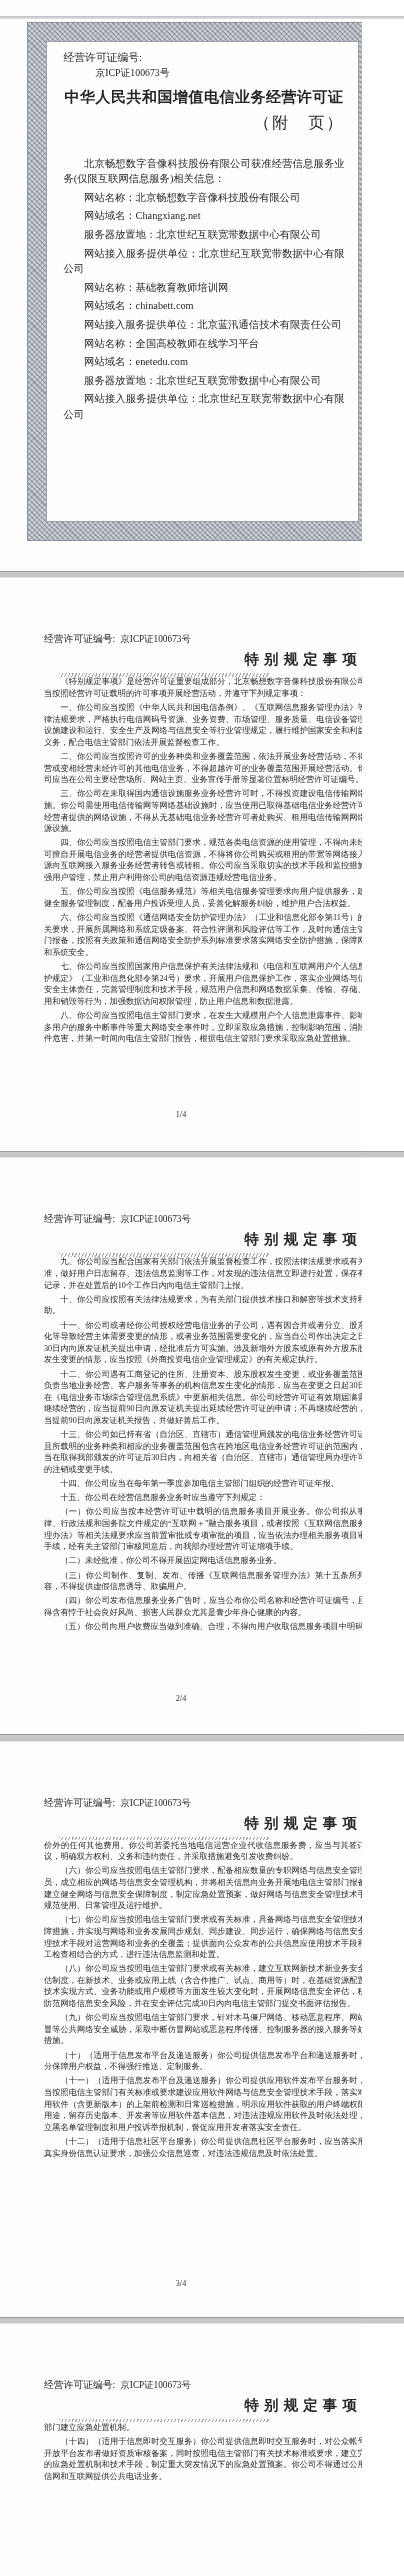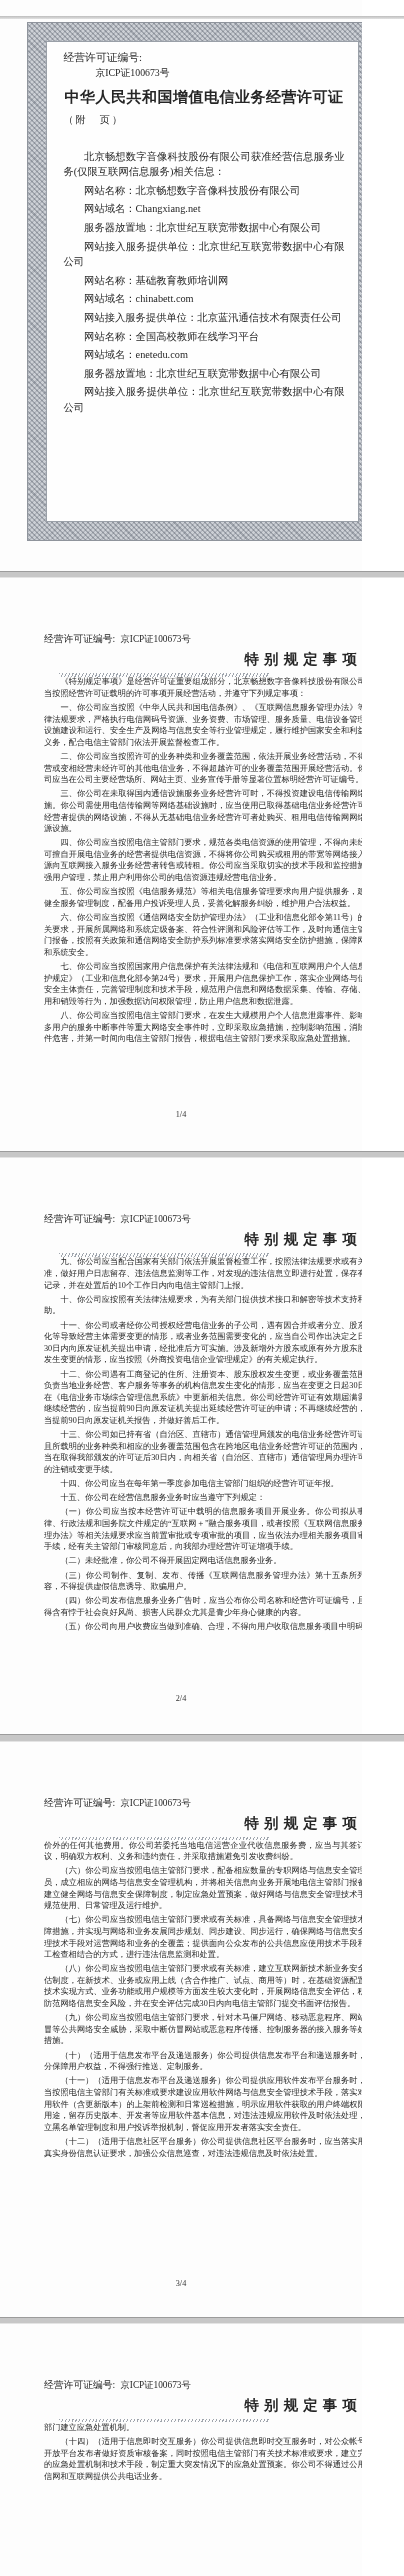--- a/index.html
+++ b/index.html
@@ -21,21 +21,21 @@
         border:0.5px solid #8f949c;
         background:
           repeating-linear-gradient(45deg,rgba(128,134,144,.55) 0 1.5px,rgba(205,209,214,.45) 1.5px 3.6px),
           repeating-linear-gradient(-45deg,rgba(128,134,144,.45) 0 1.5px,rgba(222,225,229,.5) 1.5px 3.6px),
           #b9bdc4;}
   .cert-inner{position:absolute;inset:18px;background:#fefefe;border:0.5px solid #9aa0a8;
         box-sizing:border-box;padding:9.3px 13.4px 0 16.5px;}
   .cno{font-size:10.8px;}
   .cno-num{margin-left:32px;margin-top:1.5px;font-size:9.8px;}
   .cert-title{font-size:15px;font-weight:700;text-align:center;margin:8.2px 0 0;letter-spacing:0.5px;}
-  .cert-subtitle{font-size:10px;text-align:left;margin-top:6.2px;letter-spacing:2.1px;}
+  .cert-subtitle{font-size:16px;text-align:right;margin-top:6.2px;letter-spacing:2.1px;}
   .intro{font-size:10.3px;line-height:15.5px;text-indent:2em;text-align:justify;margin:21.6px 0 3.1px;}
   .field{font-size:10.3px;line-height:15.5px;text-indent:2em;text-align:justify;margin:0 0 3.1px;}
 
   
   .ph{position:absolute;top:55px;left:44px;font-size:9.8px;white-space:nowrap;}
   .ph .num{margin-left:5.2px;font-size:9.3px;}
   .ptitle{position:absolute;top:72px;left:0;width:100%;text-align:right;margin:0;
         font-size:14.4px;font-weight:600;letter-spacing:5.2px;}
   .wavy{position:absolute;top:95px;left:59px;width:210px;height:3.6px;
         background:repeating-linear-gradient(115deg,#9fa5ad 0 1px,rgba(255,255,255,0) 1px 3.1px);}

